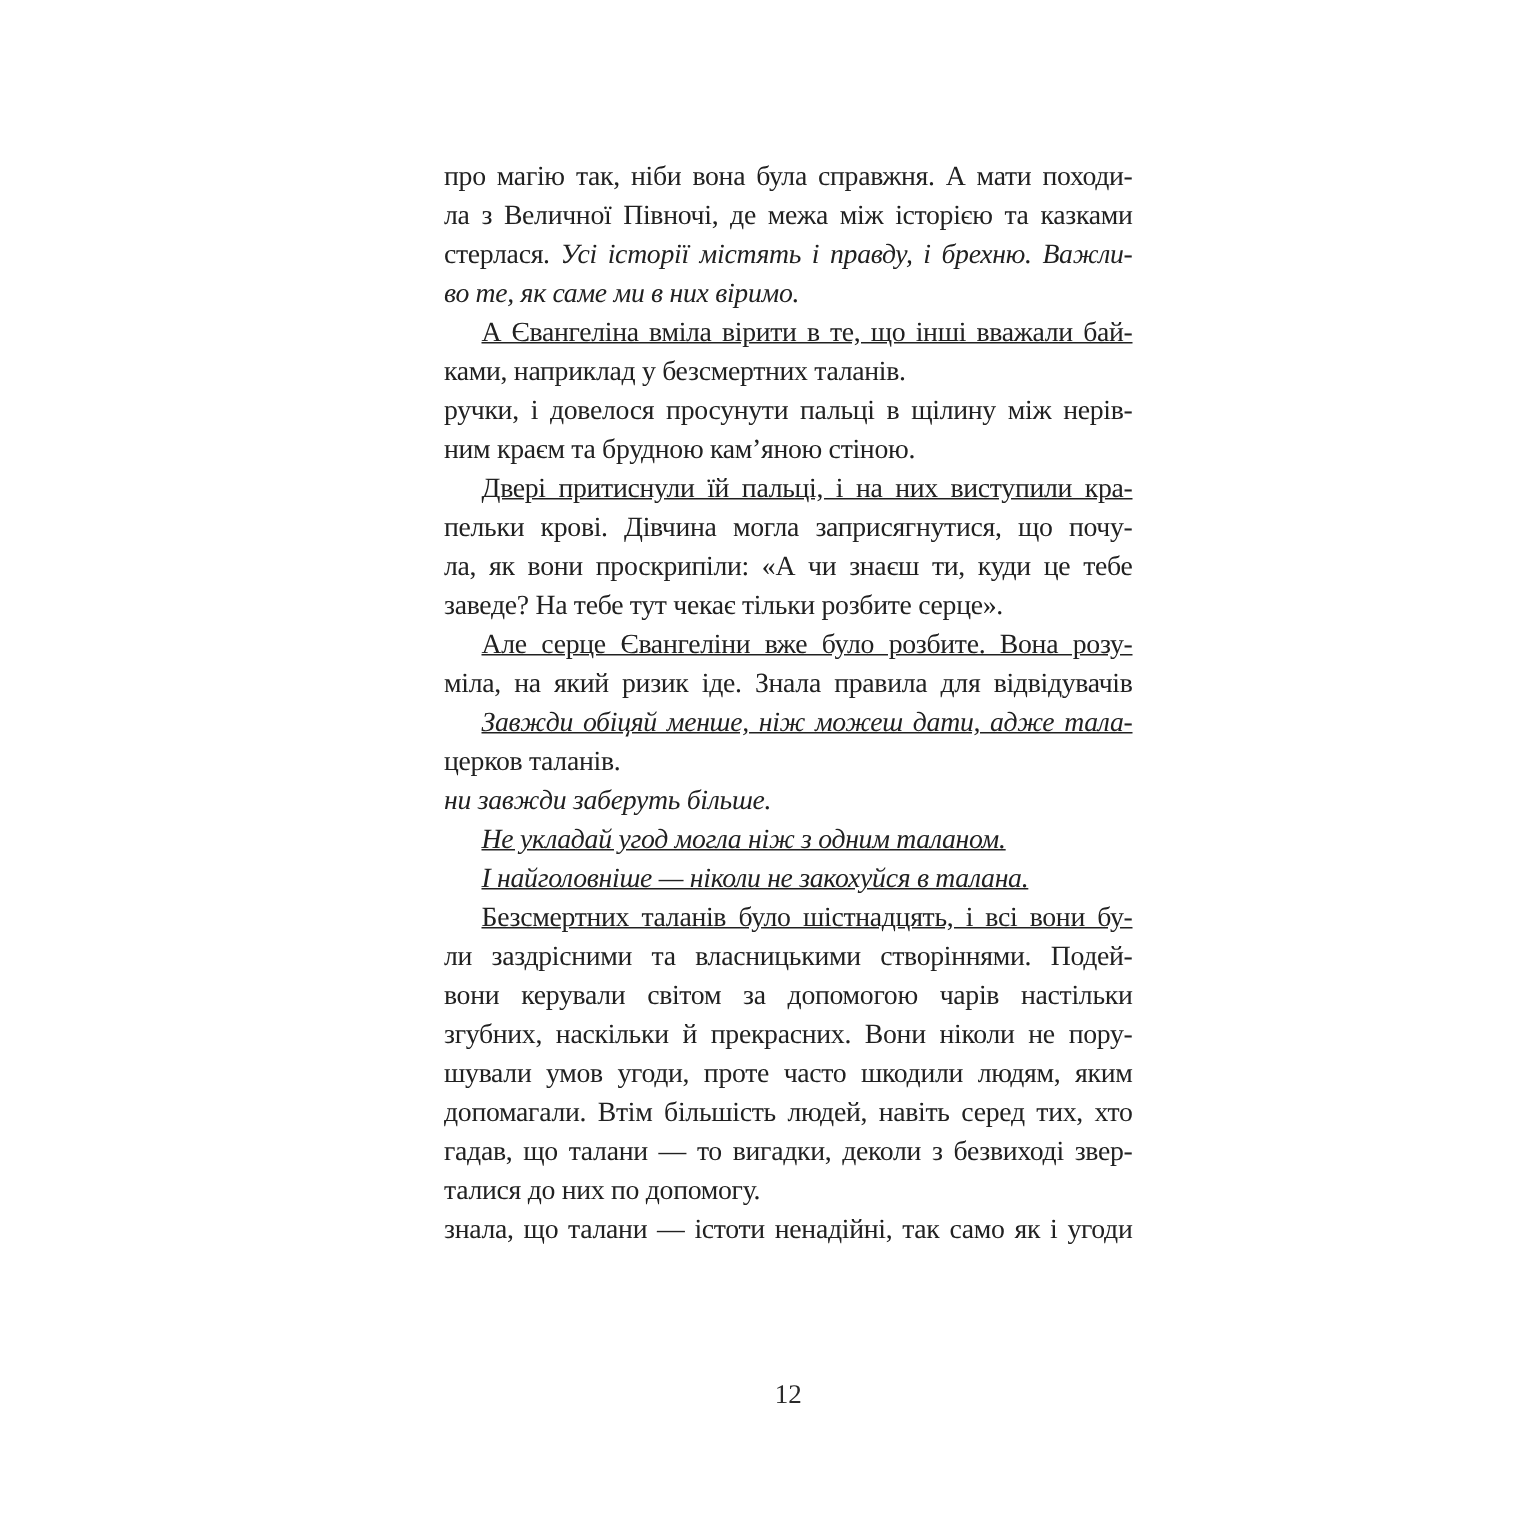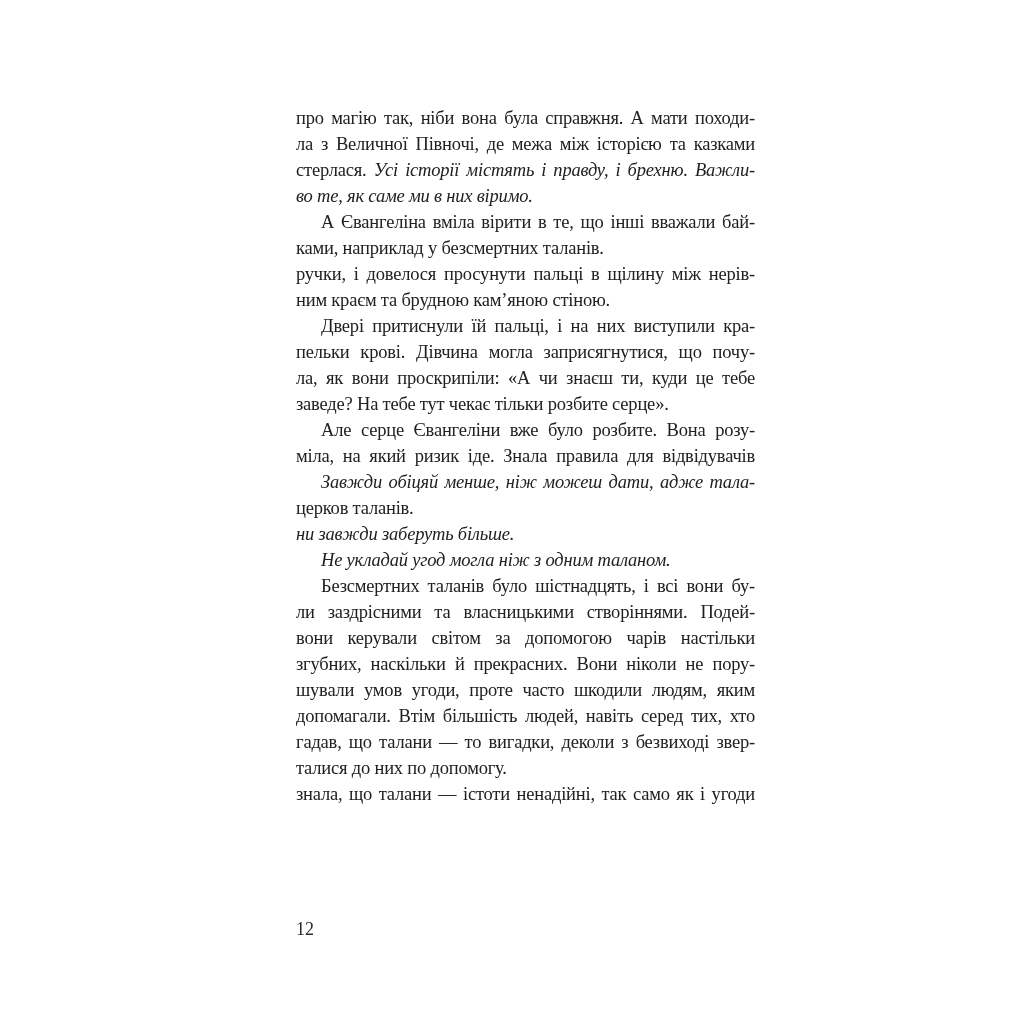--- a/index.html
+++ b/index.html
@@ -8,25 +8,25 @@
   .book-page { position:absolute; left:0; top:0; width:1024px; height:1024px; background:#ffffff; }
   .text-block {
     position:absolute; left:296px; top:105px; width:459px;
     font-size:18.5px; line-height:26px; letter-spacing:-0.2px;
   }
   .line {
     height:26px; text-align:justify; text-align-last:justify;
     -moz-text-align-last:justify; white-space:normal;
   }
   .line.last { text-align-last:left; -moz-text-align-last:left; }
-  .line.indent { text-indent:25px; }
+  .line.indent { text-indent:25px;text-decoration:underline; }
   .it { font-style:italic; }
   .folio {
     position:absolute; left:296px; top:916px; width:459px;
-    text-align:left; font-size:18px; line-height:26px; color:#2a2a2a;
+    text-align:center; font-size:18px; line-height:26px; color:#2a2a2a;
   }
 </style>
 </head>
 <body>
 
 <div class="book-page">
   <div class="text-block">
       <div class="line"><span>про магію так, ніби вона була справжня. А мати походи-</span></div>
       <div class="line"><span>ла з Величної Півночі, де межа між історією та казками</span></div>
       <div class="line"><span>стерлася. </span><span class="it">Усі історії містять і правду, і брехню. Важли-</span></div>
@@ -38,20 +38,21 @@
       <div class="line indent"><span>Двері притиснули їй пальці, і на них виступили кра-</span></div>
       <div class="line"><span>пельки крові. Дівчина могла заприсягнутися, що почу-</span></div>
       <div class="line"><span>ла, як вони проскрипіли: «А чи знаєш ти, куди це тебе</span></div>
       <div class="line last"><span>заведе? На тебе тут чекає тільки розбите серце».</span></div>
       <div class="line indent"><span>Але серце Євангеліни вже було розбите. Вона розу-</span></div>
       <div class="line"><span>міла, на який ризик іде. Знала правила для відвідувачів</span></div>
       <div class="line indent"><span class="it">Завжди обіцяй менше, ніж можеш дати, адже тала-</span></div>
       <div class="line last"><span>церков таланів.</span></div>
       <div class="line last"><span class="it">ни завжди заберуть більше.</span></div>
       <div class="line indent last"><span class="it">Не укладай угод могла ніж з одним таланом.</span></div>
+      <div class="line indent last"><span class="it">І найголовніше — ніколи не закохуйся в талана.</span></div>
       <div class="line indent"><span>Безсмертних таланів було шістнадцять, і всі вони бу-</span></div>
       <div class="line"><span>ли заздрісними та власницькими створіннями. Подей-</span></div>
       <div class="line"><span>вони керували світом за допомогою чарів настільки</span></div>
       <div class="line"><span>згубних, наскільки й прекрасних. Вони ніколи не пору-</span></div>
       <div class="line"><span>шували умов угоди, проте часто шкодили людям, яким</span></div>
       <div class="line"><span>допомагали. Втім більшість людей, навіть серед тих, хто</span></div>
       <div class="line"><span>гадав, що талани — то вигадки, деколи з безвиході звер-</span></div>
       <div class="line last"><span>талися до них по допомогу.</span></div>
       <div class="line"><span>знала, що талани — істоти ненадійні, так само як і угоди</span></div>
     </div>

